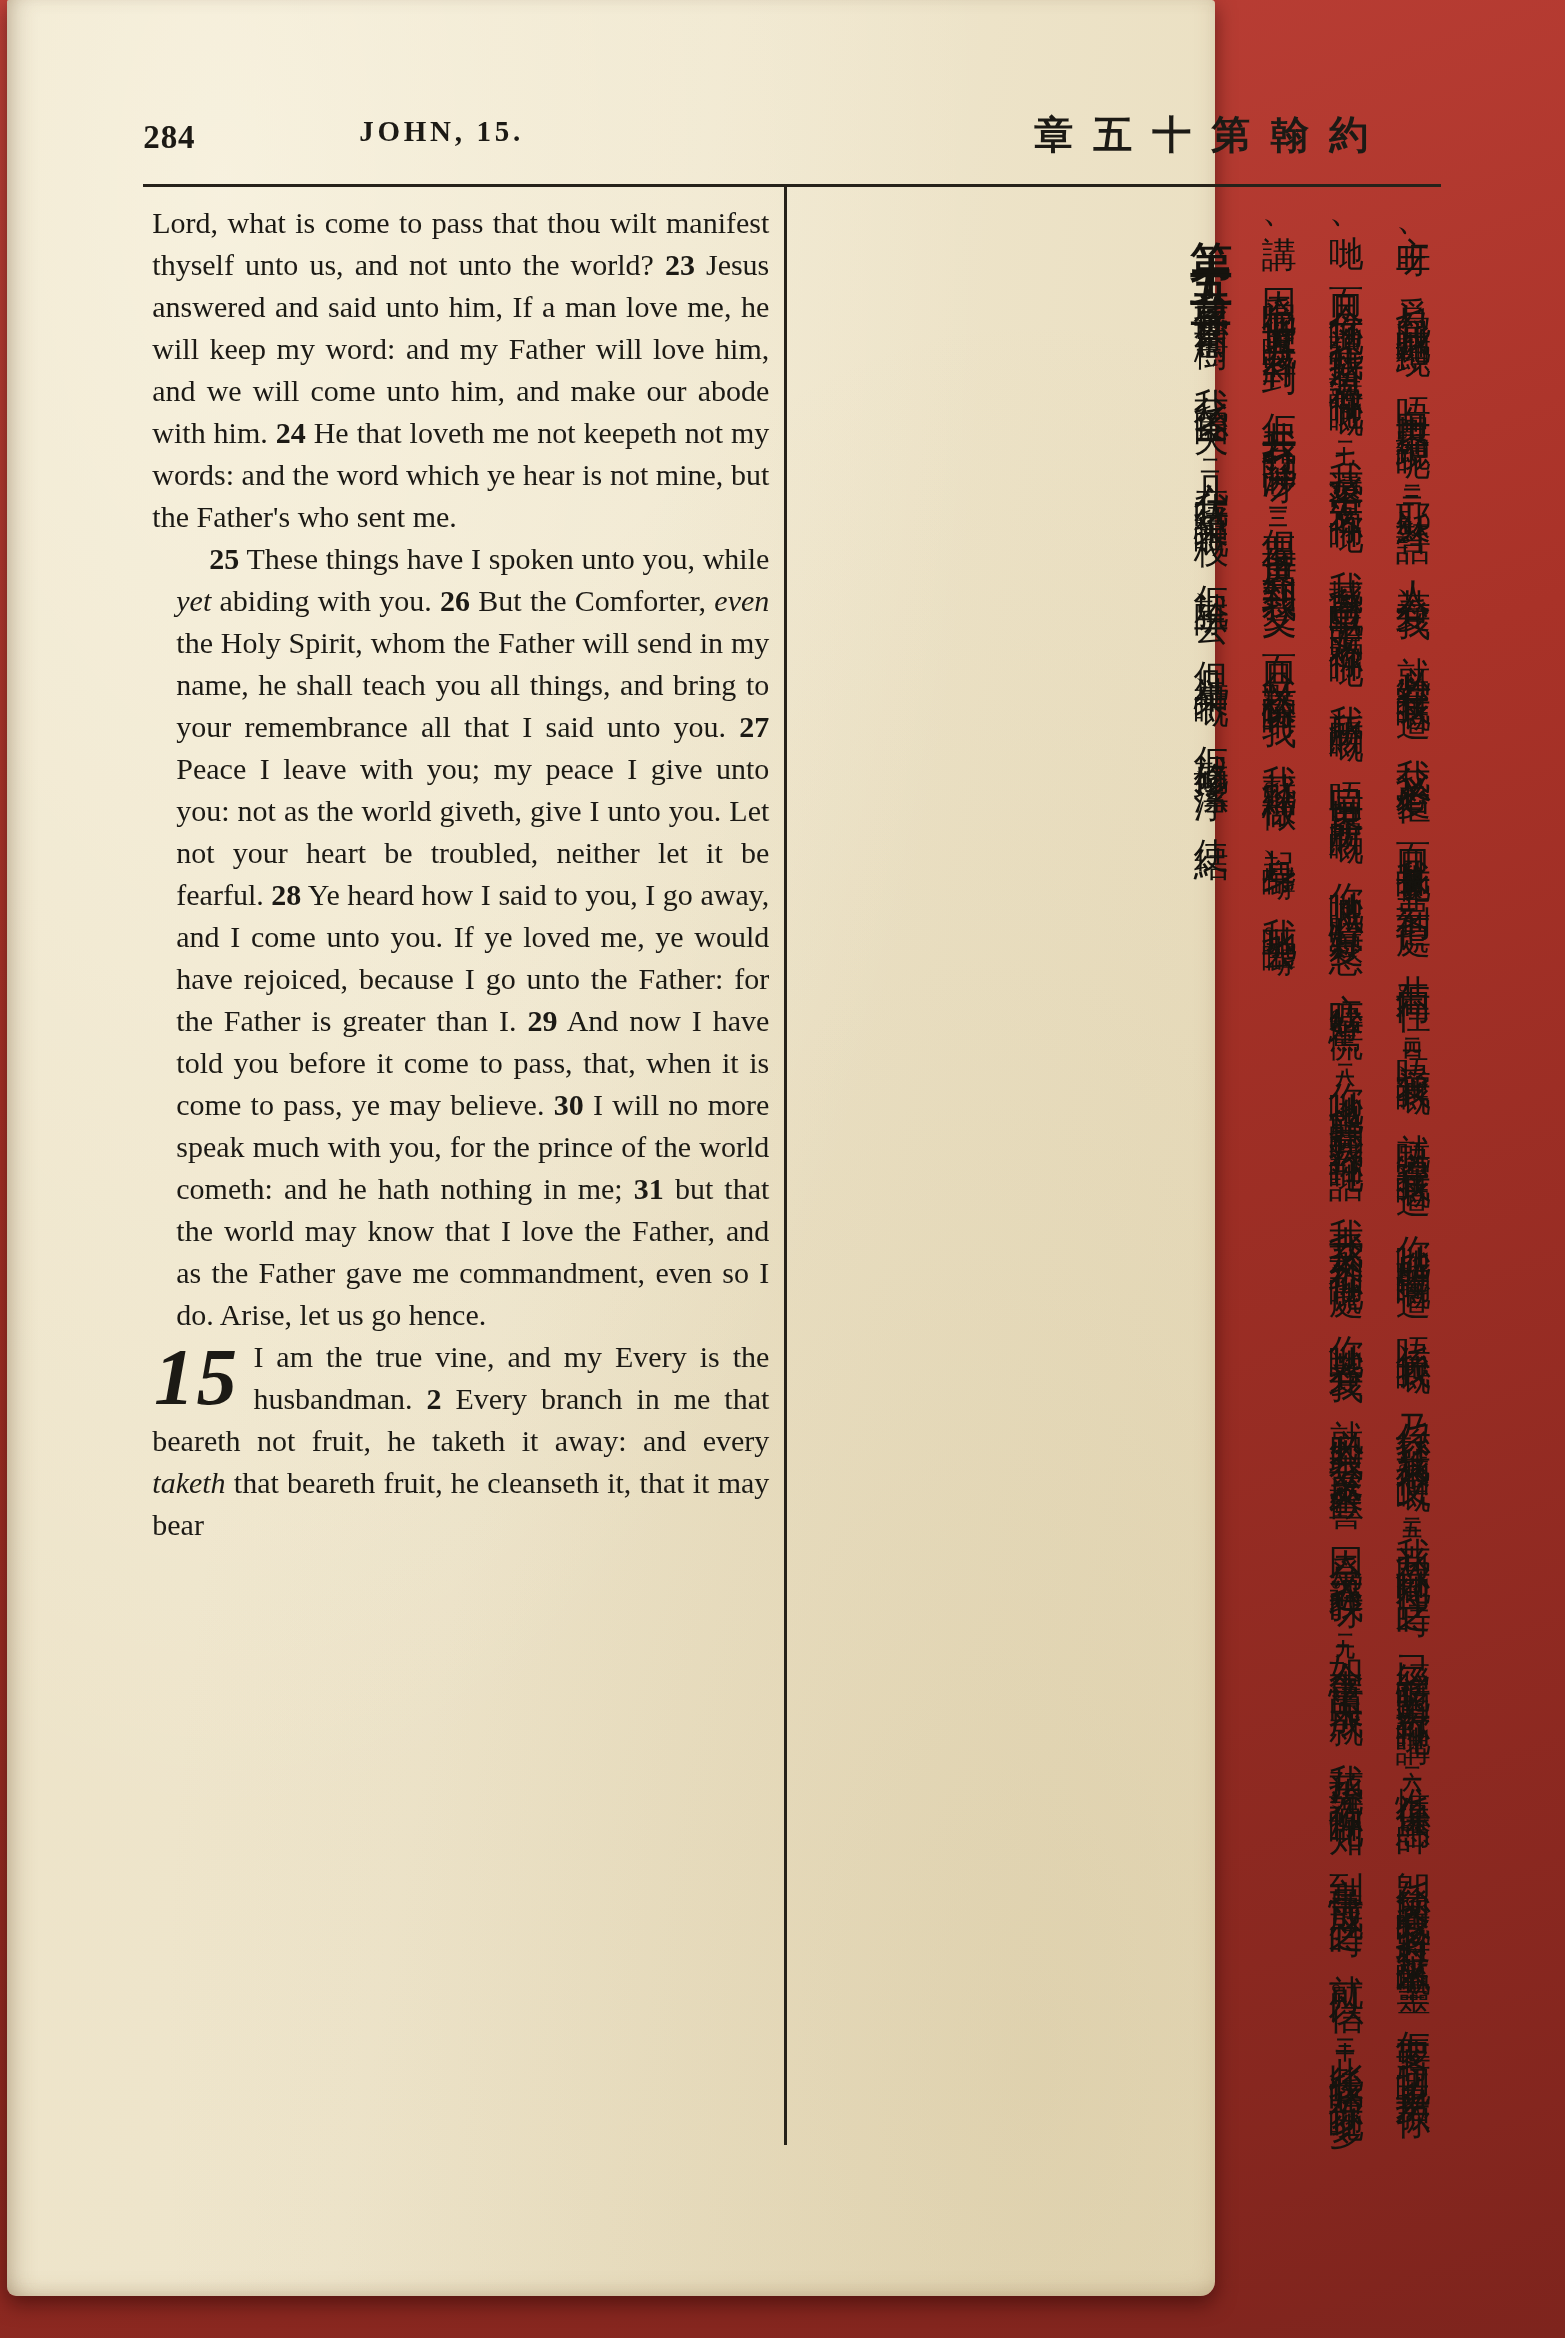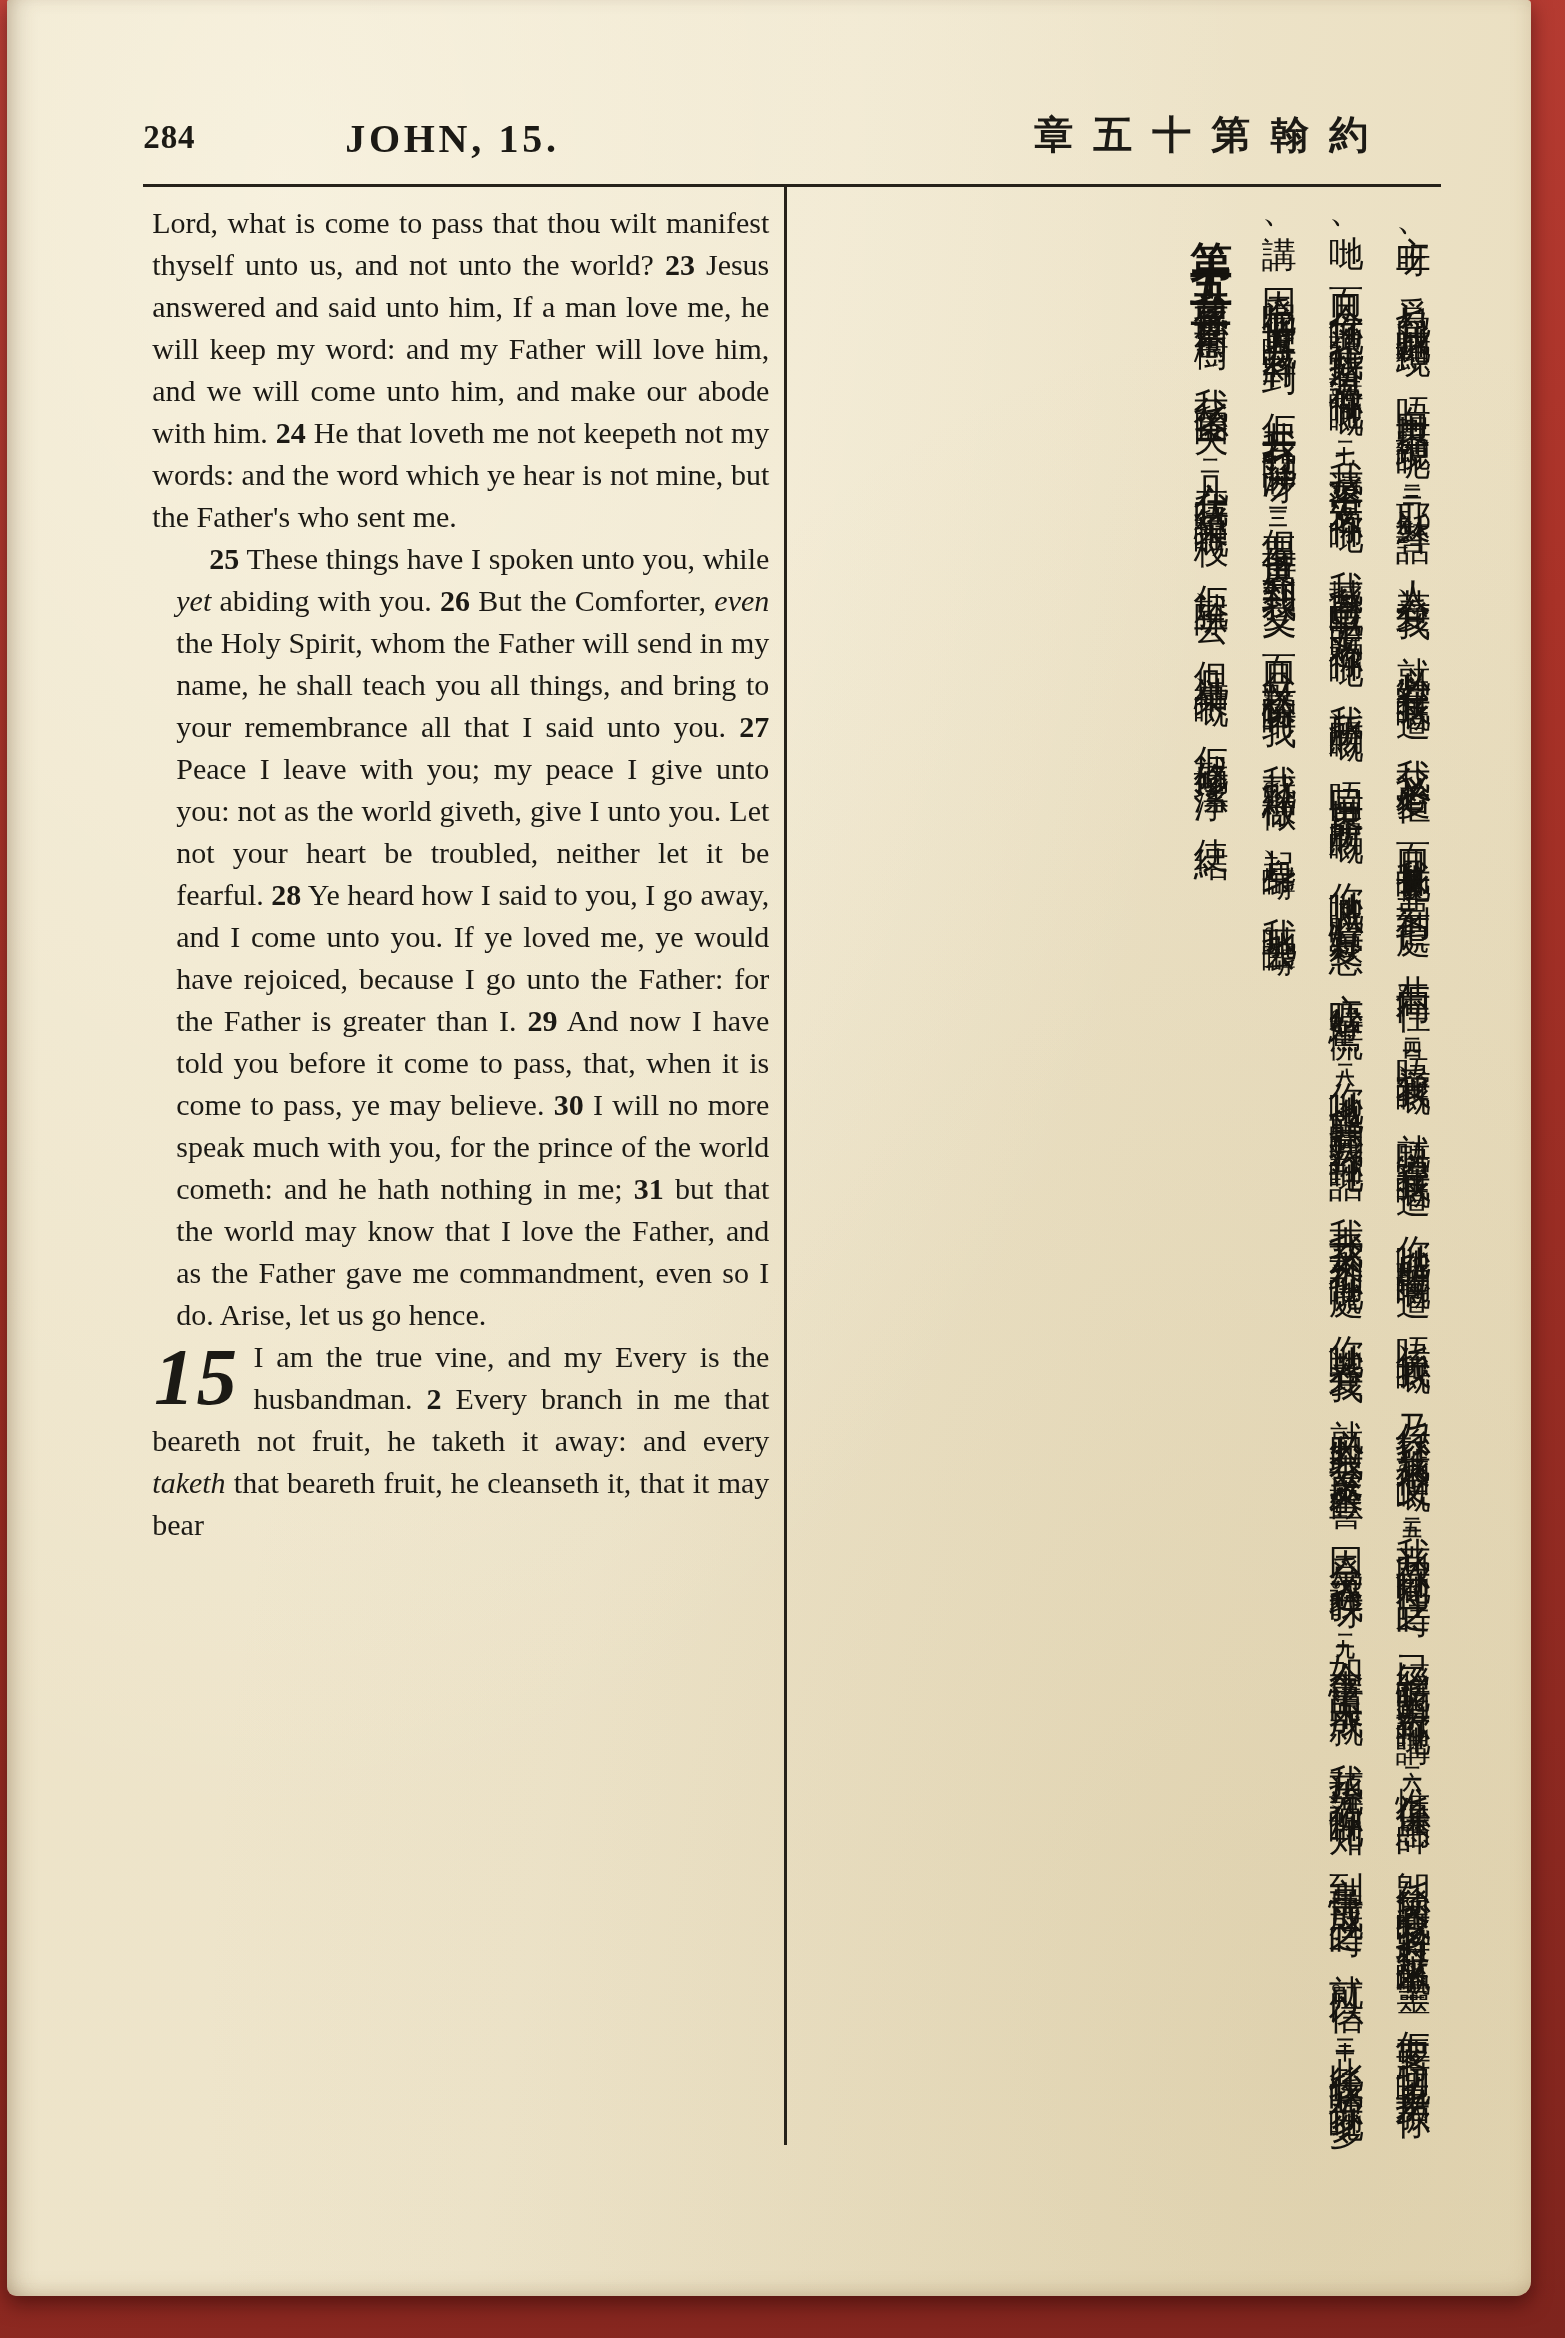--- a/index.html
+++ b/index.html
@@ -9,31 +9,31 @@
   }
   *{box-sizing:border-box;}
   html,body{margin:0;padding:0;}
   body{
     width:1566px;height:2338px;position:relative;overflow:hidden;
     background:linear-gradient(160deg,#c0433a 0%,var(--cover) 40%,#7e241d 100%);
     font-family:"Liberation Serif","DejaVu Serif",serif;
     color:var(--ink);
   }
   .page{
-    position:absolute;left:7.3px;top:0;width:1524px;height:2296px;
+    position:absolute;left:7.3px;top:0;width:1208px;height:2296px;
     background:
       radial-gradient(ellipse at 18% 8%, rgba(255,252,240,.55), rgba(255,252,240,0) 55%),
       radial-gradient(ellipse at 85% 90%, rgba(190,170,120,.25), rgba(190,170,120,0) 60%),
       linear-gradient(100deg,#ece2c6 0%,#efe6cd 45%,#e8dcbc 100%);
     border-radius:1.8px 3.7px 14.7px 9.2px;
     box-shadow:0 7.3px 20px rgba(40,5,5,.55), inset 16.5px 0 27.5px -16.5px rgba(90,60,30,.45), inset -5.5px -9.2px 26px -13px rgba(120,80,40,.35);
   }
   .header-row{position:absolute;left:0;top:108px;width:100%;height:64px;}
   .page-number{position:absolute;left:136px;top:11px;font-size:33px;font-weight:600;letter-spacing:0.9px;}
-  .header-left{position:absolute;left:338px;top:7.3px;font-size:40px;font-weight:700;letter-spacing:3.7px;}
+  .header-left{position:absolute;left:352px;top:7.3px;font-size:29px;font-weight:700;letter-spacing:3.7px;}
   .header-right{
     position:absolute;left:1027px;top:0px;font-size:39px;font-weight:700;letter-spacing:20px;
     font-family:"DejaVu Serif","Liberation Serif",serif;white-space:nowrap;text-align:center;
   }
   .header-rule{position:absolute;left:136px;top:184px;width:1298px;height:2.8px;background:#26221a;}
   .column-divider{position:absolute;left:777px;top:185px;width:2.8px;height:1960px;background:#26221a;}
 
   .english-column{
     position:absolute;left:145px;top:202px;width:617px;
     font-size:30px;line-height:42px;text-align:justify;

